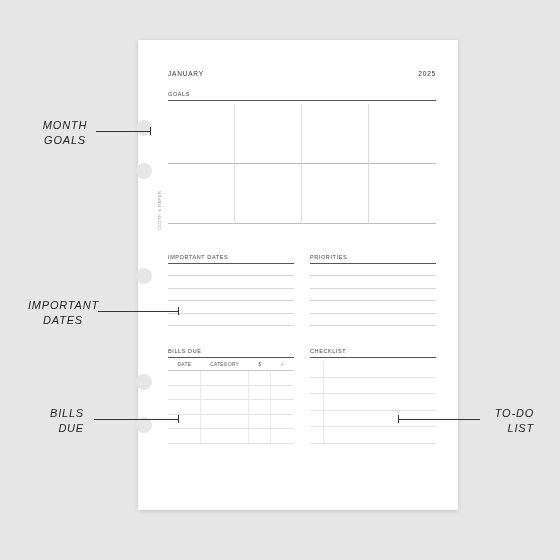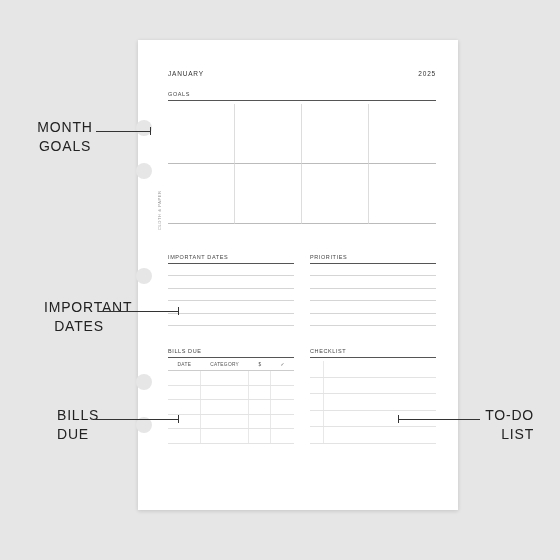--- a/index.html
+++ b/index.html
@@ -125,39 +125,40 @@
     letter-spacing: 0.6px;
     color: #999;
     transform: rotate(-90deg);
     transform-origin: left top;
     white-space: nowrap;
   }
 
   
   .callout {
     position: absolute;
-    font-size: 14px;
+    font-size: 11px;
     letter-spacing: 0.8px;
     font-weight: 500;
     color: #222;
     line-height: 1.35;
+    font-style: italic;
   }
   .callout-line {
     position: absolute;
     height: 0.8px;
     background: #333;
   }
   .callout-tick {
     position: absolute;
     width: 0.8px;
     background: #333;
   }
   .co-goals { left: 35px; top: 118px; text-align: center; width: 60px; }
-  .co-dates { left: 28px; top: 298px; text-align: center; width: 70px; margin-left: 16px; }
-  .co-bills { left: 57px; top: 406px; text-align: left; width: 52px; }
+  .co-dates { left: 28px; top: 298px; text-align: center; width: 70px; }
+  .co-bills { left: 32px; top: 406px; text-align: right; width: 52px; }
   .co-todo  { left: 484px; top: 406px; text-align: right; width: 50px; }
 </style>
 </head>
 <body>
 
 <div class="page">
   <div class="hole h1"></div>
   <div class="hole h2"></div>
   <div class="hole h3"></div>
   <div class="hole h4"></div>

